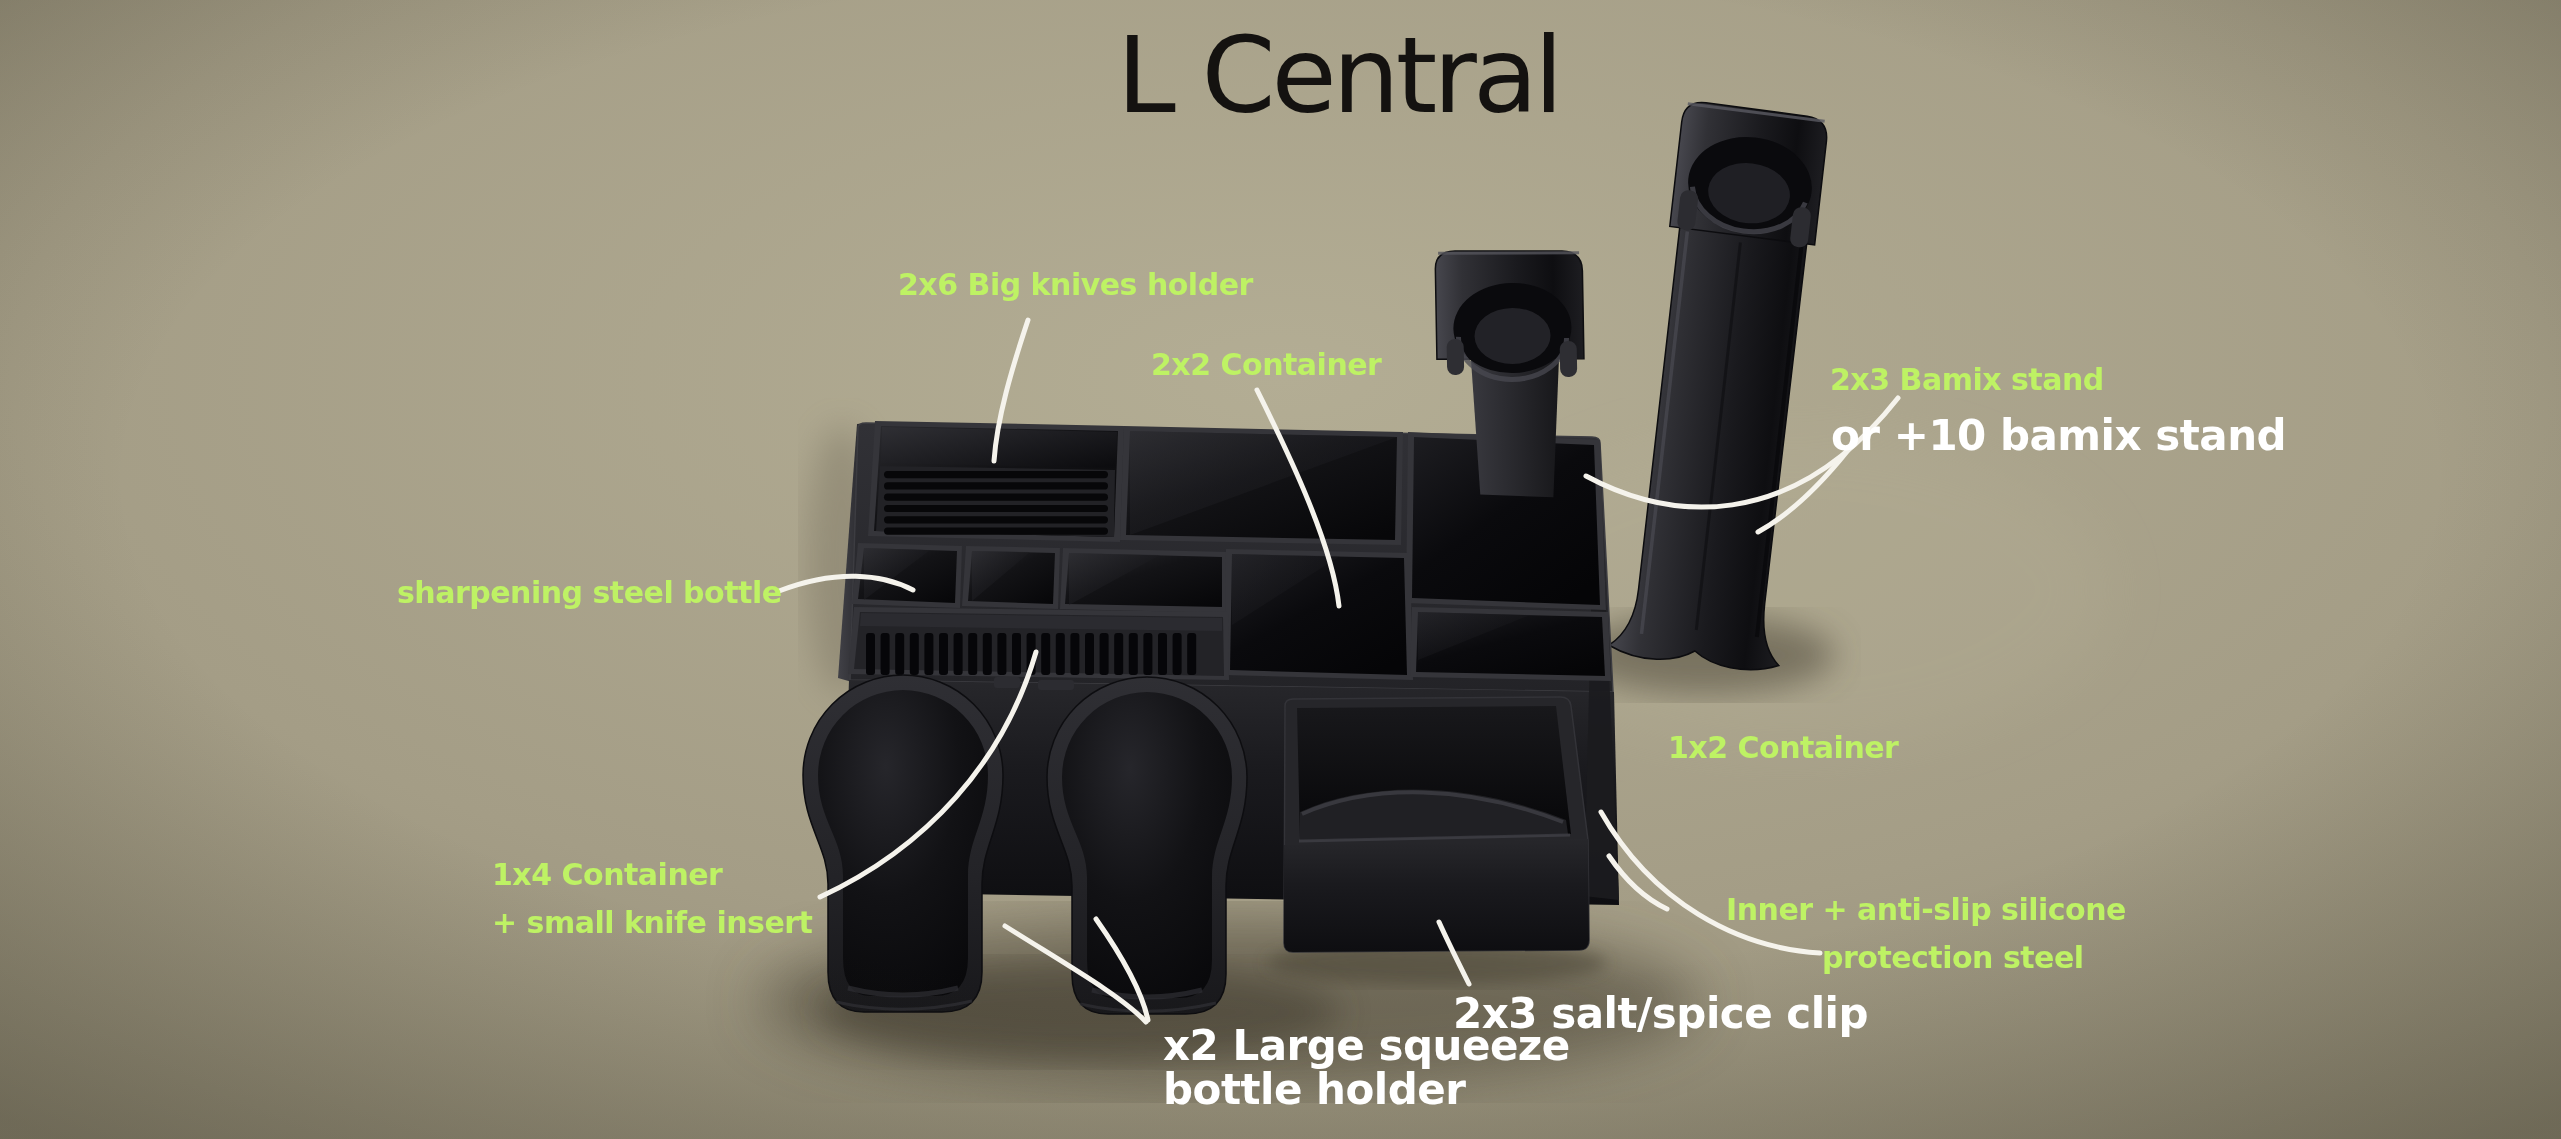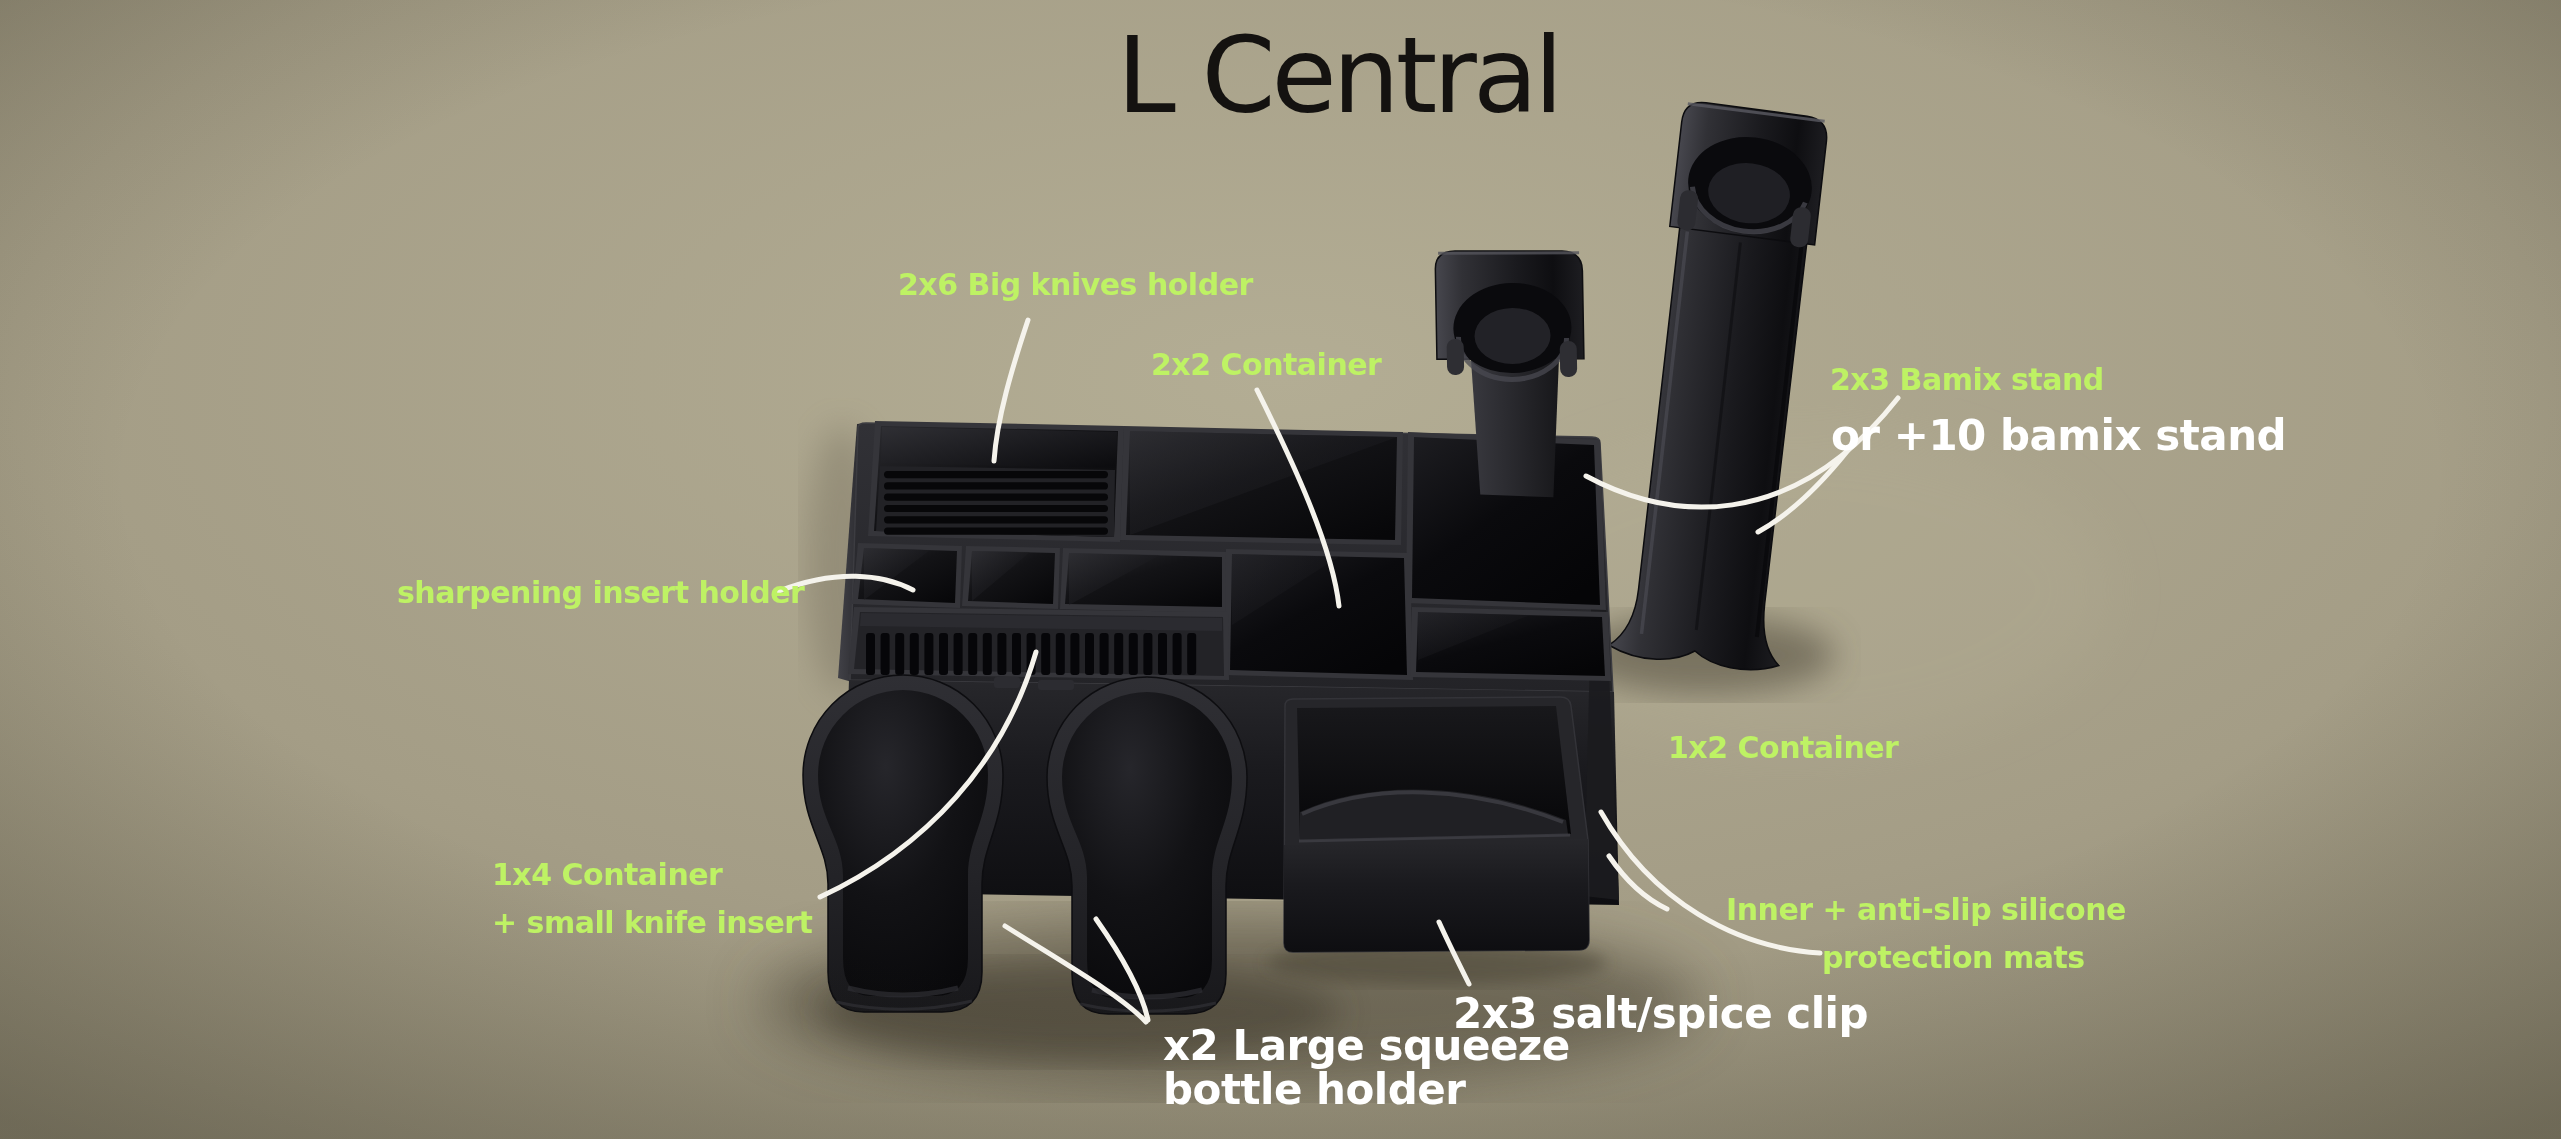--- a/index.html
+++ b/index.html
@@ -257,23 +257,23 @@
     <path d="M1609,856 C1628,884 1648,900 1667,909"></path>
   </g>
 </svg>
 
 <div id="title">L Central</div>
 
 <div class="lbl" style="left:898px;top:268px">2x6 Big knives holder</div>
 <div class="lbl" style="left:1151px;top:348px">2x2 Container</div>
 <div class="lbl" style="left:1830px;top:363px">2x3 Bamix stand</div>
 <div class="lbl red" style="left:1831px;top:412px">or +10 bamix stand</div>
-<div class="lbl" style="left:397px;top:576px">sharpening insert holder</div>
+<div class="lbl" style="left:397px;top:576px">sharpening steel bottle</div>
 <div class="lbl" style="left:1668px;top:731px">1x2 Container</div>
 <div class="lbl" style="left:492px;top:858px">1x4 Container</div>
 <div class="lbl" style="left:492px;top:906px">+ small knife insert</div>
 <div class="lbl red" style="left:1163px;top:1022px">x2 Large squeeze</div>
 <div class="lbl red" style="left:1163px;top:1066px">bottle holder</div>
 <div class="lbl red" style="left:1453px;top:990px">2x3 salt/spice clip</div>
 <div class="lbl" style="left:1726px;top:893px">Inner + anti-slip silicone</div>
-<div class="lbl" style="left:1822px;top:941px">protection mats</div>
+<div class="lbl" style="left:1822px;top:941px">protection steel</div>
 
 </div>
 
 </body></html>

